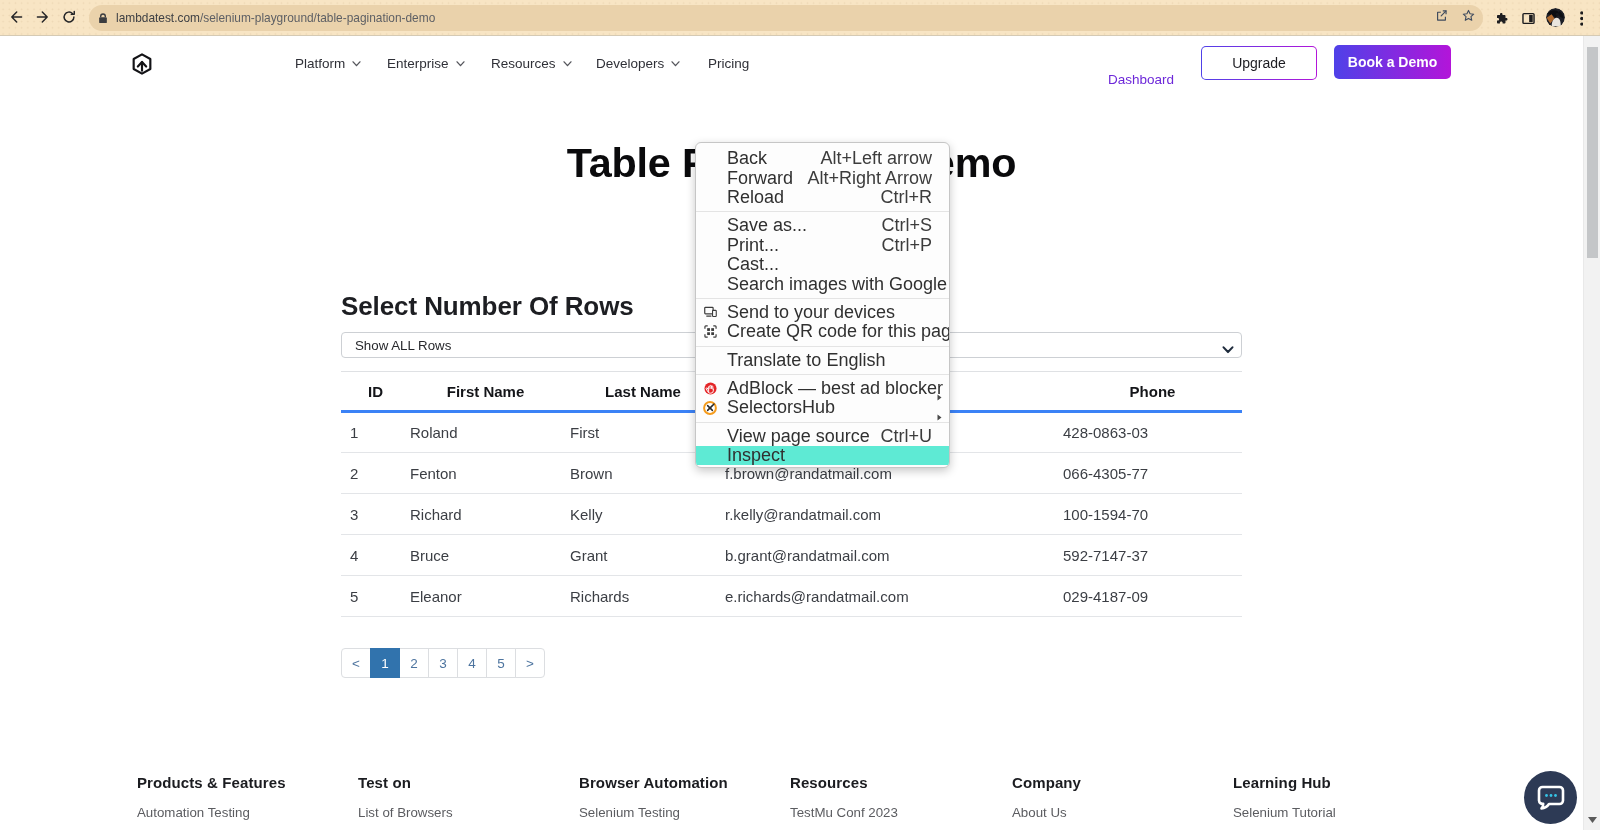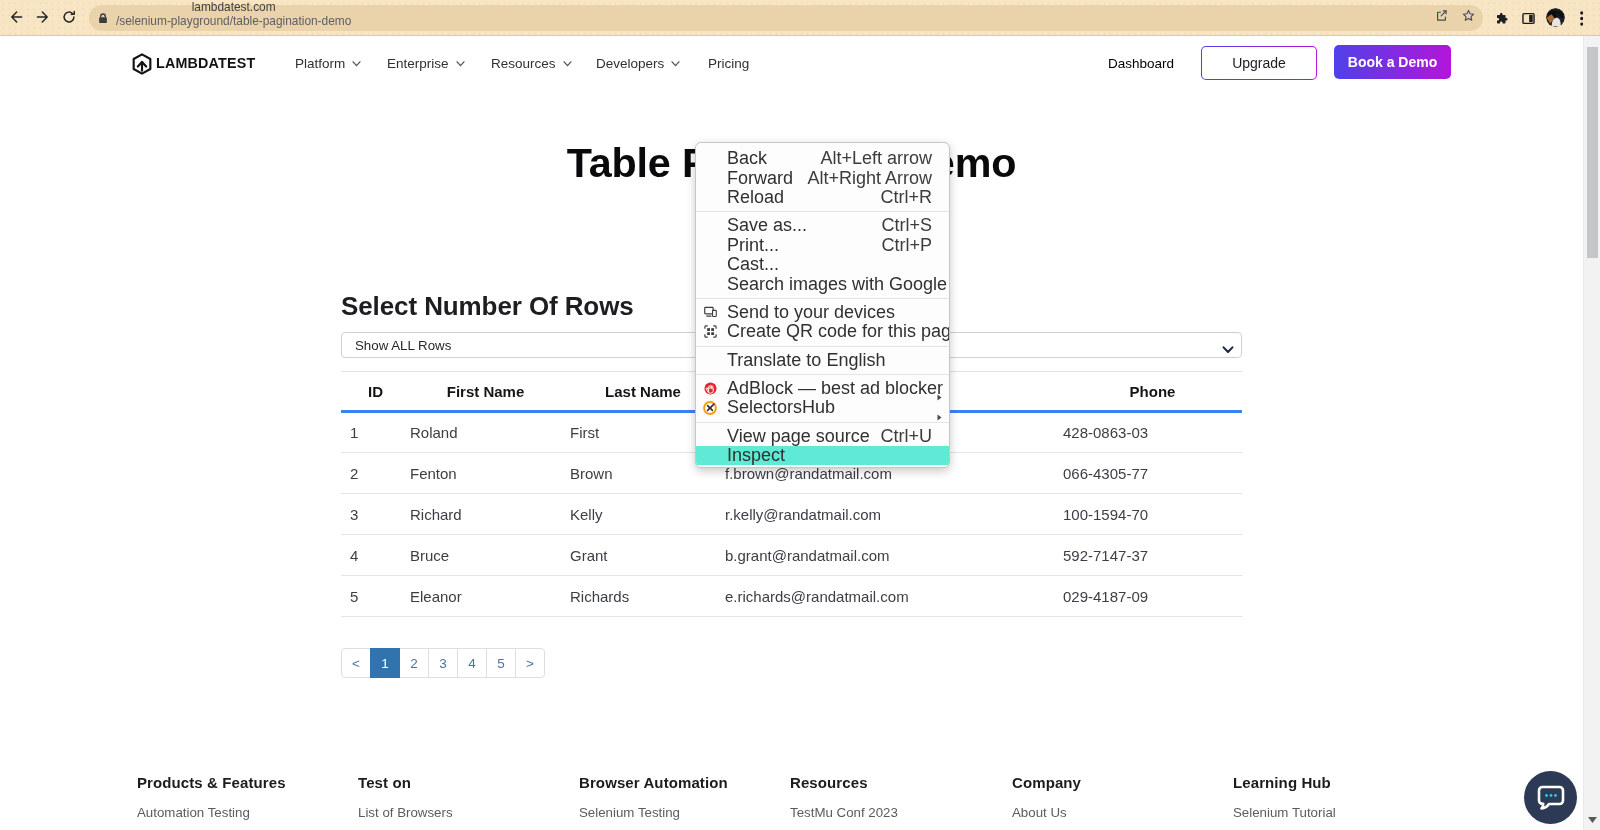--- a/index.html
+++ b/index.html
@@ -5,32 +5,32 @@
   * { margin:0; padding:0; box-sizing:border-box; }
   html,body { width:1600px; height:830px; overflow:hidden; }
   body { font-family:"Liberation Sans", sans-serif; background:#fff; position:relative; }
 
   
   #chrome-bar { position:absolute; left:0; top:0; width:1600px; height:36px; background:var(--toolbar-bg);
     background-image:radial-gradient(circle, rgba(148,108,56,0.12) 0.7px, transparent 1px);
     background-size:6.2px 6.2px; border-bottom:1px solid #d5cab4; z-index:40; }
   .tb-icon { position:absolute; display:flex; align-items:center; justify-content:center; }
   #omnibox { position:absolute; left:89px; top:5px; width:1394px; height:25.5px; border-radius:13px; background:var(--omnibox-bg); }
-  #url-text { position:absolute; left:116px; top:0; height:35px; display:flex; align-items:center; font-size:11.9px; letter-spacing:0; z-index:2;flex-direction:column; }
+  #url-text { position:absolute; left:116px; top:0; height:35px; display:flex; align-items:center; font-size:11.9px; letter-spacing:0; z-index:2; }
   #url-text .domain { color:#3e4044; }
   #url-text .path { color:#5d5f64; }
   #avatar { position:absolute; left:1545.5px; top:8px; width:19px; height:19px; border-radius:50%; overflow:hidden; }
 
   
   #site { position:absolute; left:0; top:36px; width:1583px; height:794px; background:#fff; }
   #nav-logo-icon { position:absolute; left:132px; top:17px; }
   #nav-logo-text { position:absolute; left:156px; top:0; height:54px; display:flex; align-items:center; font-size:14.3px; font-weight:bold; letter-spacing:0.2px; color:#131316; }
   .nav-item { position:absolute; top:0; height:54px; display:flex; align-items:center; gap:7px; font-size:13.5px; color:#2f3037; cursor:pointer; }
   .nav-chevron { margin-top:2px; }
-  #nav-dashboard { position:absolute; left:1108px; top:0; height:54px; display:flex; align-items:center; font-size:13.5px; color:#000000; cursor:pointer; }
+  #nav-dashboard { position:absolute; left:1108px; top:16px; height:54px; display:flex; align-items:center; font-size:13.5px; color:#6d28d9; cursor:pointer; }
   #btn-upgrade { position:absolute; left:1201px; top:10px; width:116px; height:34px; border-radius:5px; border:1px solid transparent; background:linear-gradient(#fff,#fff) padding-box, linear-gradient(90deg,var(--grad-start),var(--grad-end)) border-box; display:flex; align-items:center; justify-content:center; font-size:14px; color:#1c1c21; cursor:pointer; }
   #btn-bookdemo { position:absolute; left:1334px; top:9px; width:117px; height:34px; border-radius:5px; background:linear-gradient(90deg,var(--grad-start),var(--grad-end)); display:flex; align-items:center; justify-content:center; font-size:14px; font-weight:bold; color:#fff; cursor:pointer; }
 
   #page-title { position:absolute; left:0; top:104px; width:1583px; text-align:center; font-size:41.3px; font-weight:bold; letter-spacing:-0.2px; color:#0a0a0c; }
   #section-heading { position:absolute; left:341px; top:255px; font-size:26px; font-weight:bold; letter-spacing:-0.1px; color:#1d1e22; }
   #rows-select { position:absolute; left:341px; top:296px; width:901px; height:26px; background:#fff; border:1px solid #cdd0d4; border-radius:4px; display:flex; align-items:center; padding-left:13px; font-size:13.3px; color:#27282c; cursor:pointer; }
   #rows-select .sel-chevron { position:absolute; right:7px; top:9px; }
 
   
   #data-table { position:absolute; left:341px; top:335px; width:901px; border-collapse:collapse; table-layout:fixed; border-top:1px solid #dfe1e4; }
@@ -143,21 +143,20 @@
 
 <div id="site">
 
   <div id="nav-logo-icon">
     <svg width="20" height="22" viewBox="0 0 24 26">
         <path d="M12 1.5 L22 7 V19 L12 24.5 L2 19 V7 Z" stroke="#131316" stroke-width="2.6" fill="none" stroke-linejoin="round"></path>
         <path d="M7 16 L12 10.5 L17 16" stroke="#131316" stroke-width="2.6" fill="none" stroke-linecap="round" stroke-linejoin="round"></path>
         <path d="M12 11 V21" stroke="#131316" stroke-width="2.6" stroke-linecap="round"></path>
       </svg>
   </div>
-  <div id="nav-logo-text">LAMBDATEST</div>
   <div id="nav-items">
       <div class="nav-item" style="left:295px">
         <span>Platform</span>
         <svg class="nav-chevron" width="9" height="6" viewBox="0 0 10 7">
           <path d="M1 1 L5 5.4 L9 1" stroke="#55565c" stroke-width="1.6" fill="none" stroke-linecap="round" stroke-linejoin="round"></path>
         </svg>
       </div>
       <div class="nav-item" style="left:387px">
         <span>Enterprise</span>
         <svg class="nav-chevron" width="9" height="6" viewBox="0 0 10 7">

